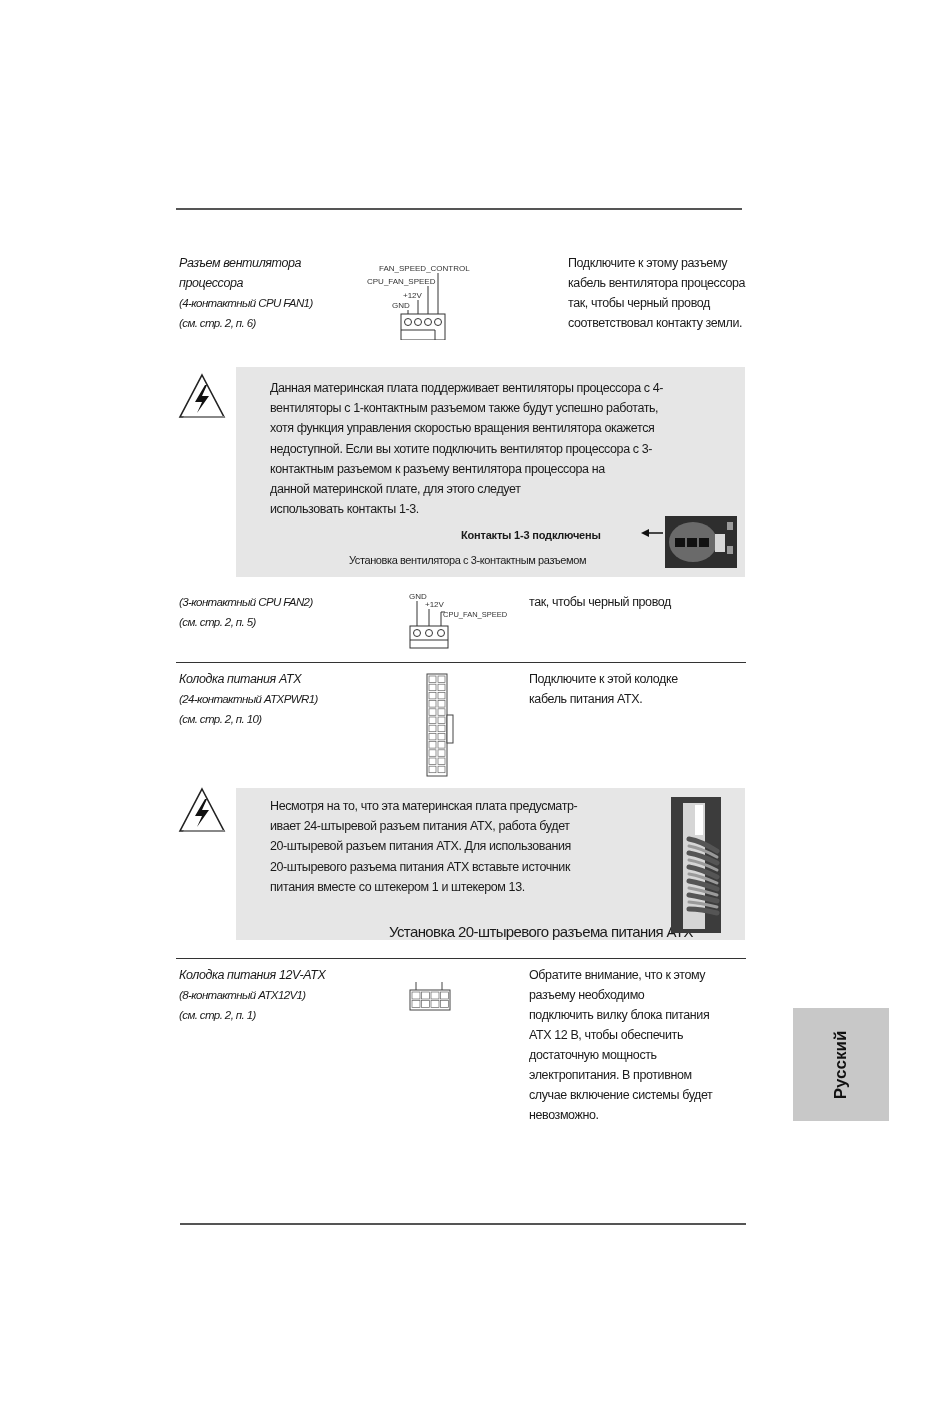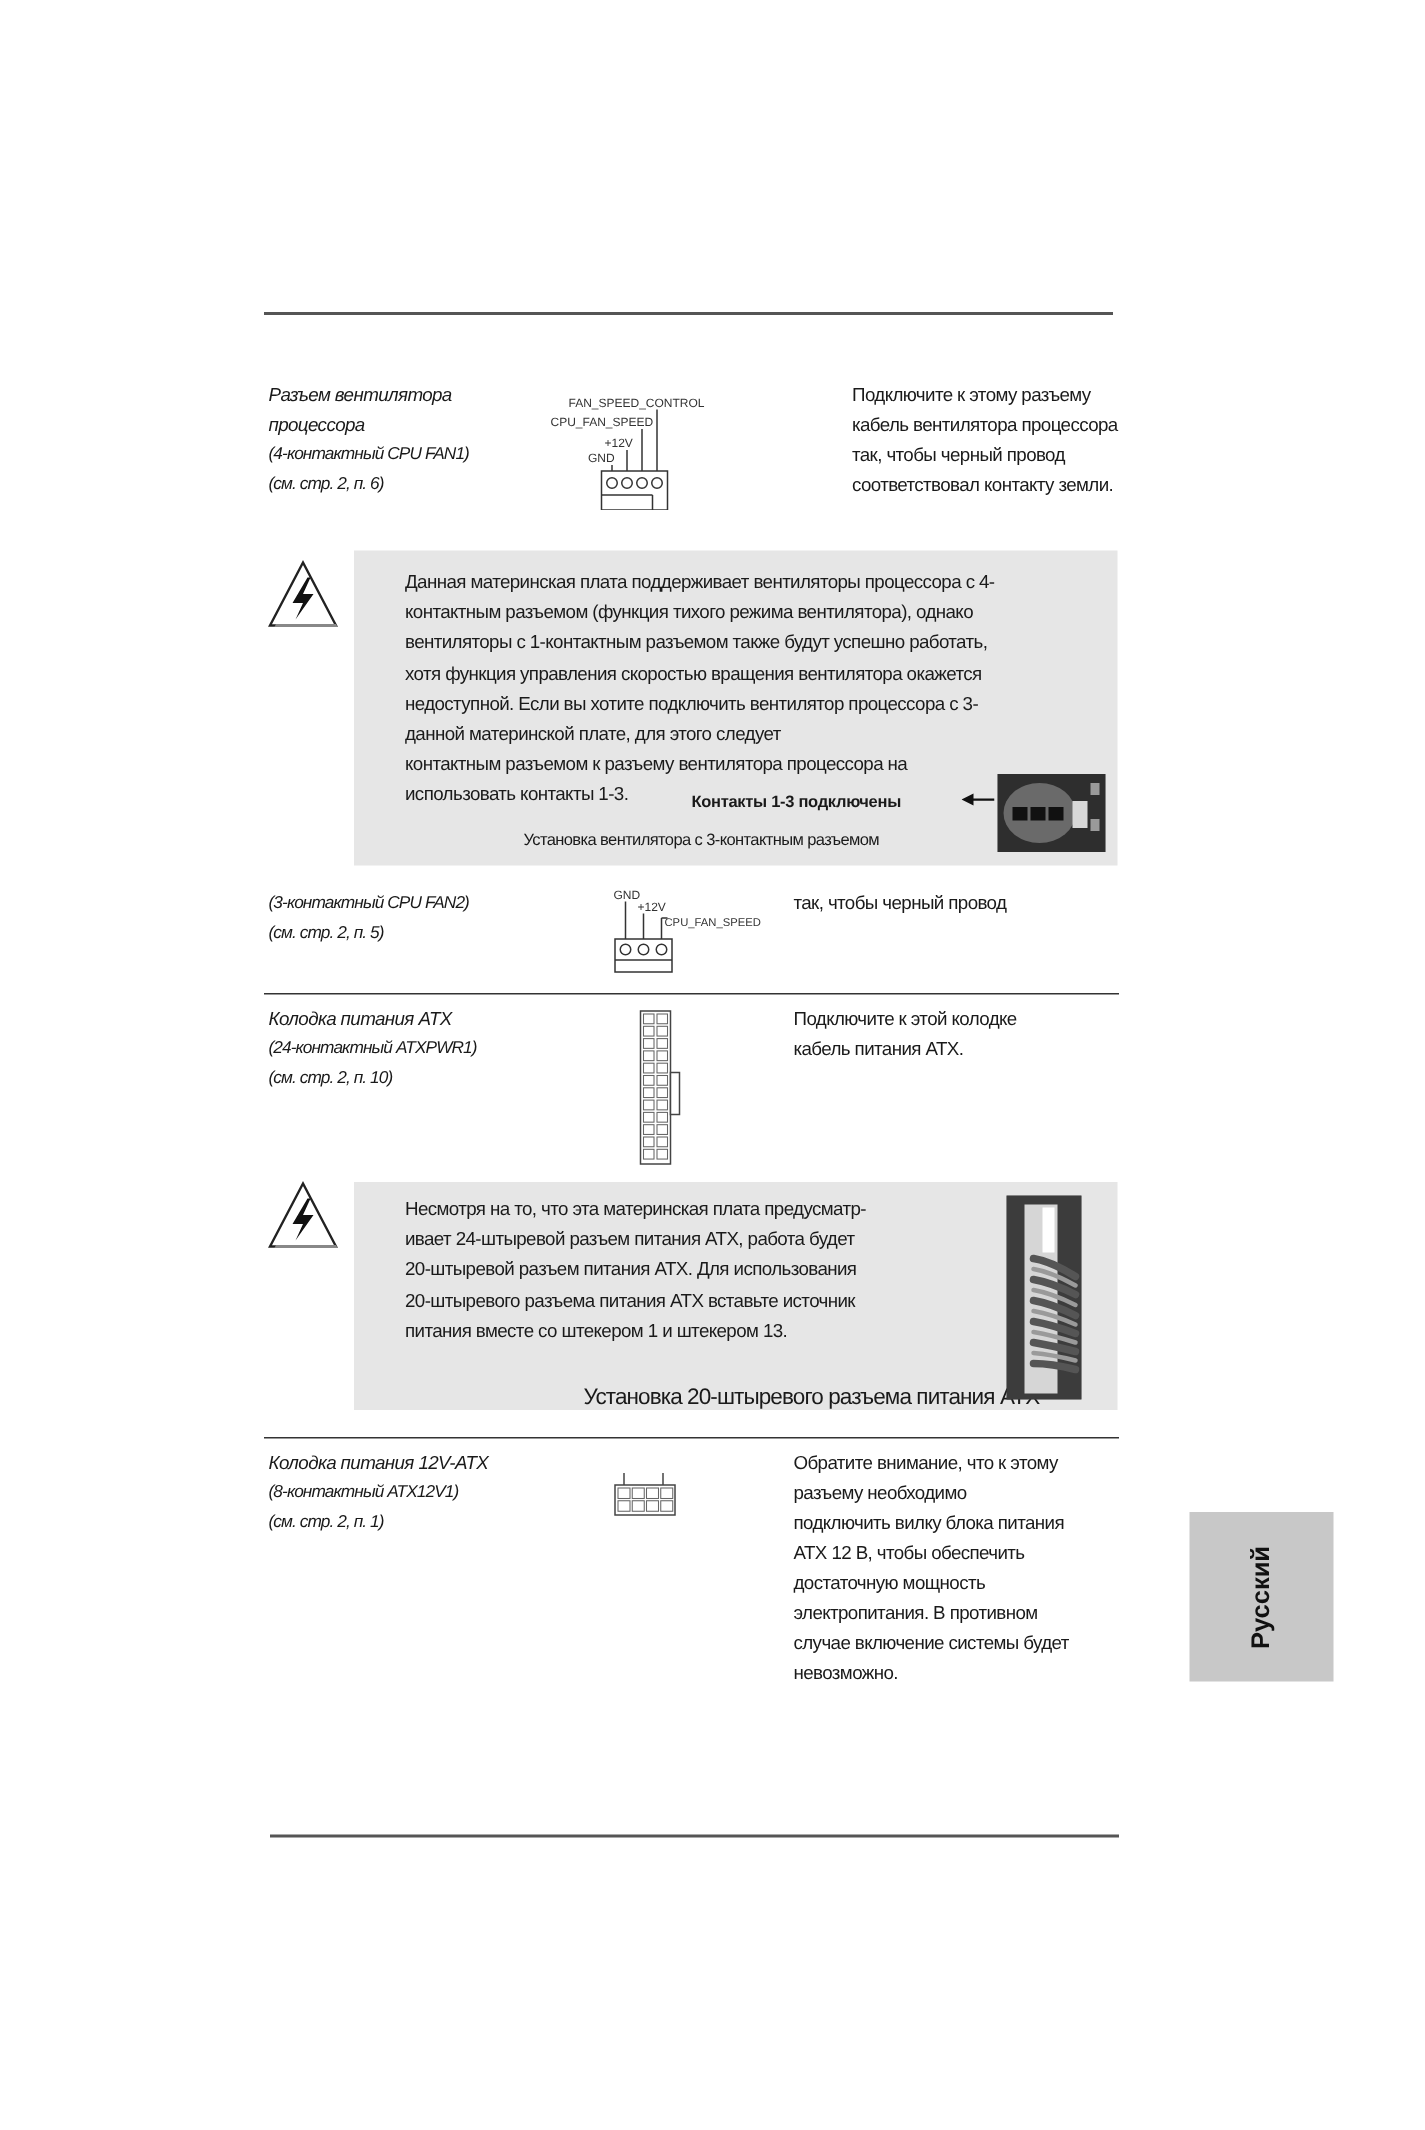--- a/index.html
+++ b/index.html
@@ -64,26 +64,25 @@
 
 <svg class="warn-icon" style="left:178px; top:373px;" viewBox="0 0 48 46">
   <polygon points="24,2 46,44 2,44" fill="#fff" stroke="#222" stroke-width="1.6"></polygon>
   <polygon points="6,43 46,43 47,45 5,45" fill="#888"></polygon>
   <polygon points="27,12 17,29 24,29 19,40 31,23 24,23 29,12" fill="#111"></polygon>
 </svg>
 
 <div class="note-box" style="left:236px; top:367px; width:509px; height:210px;"></div>
 <div class="note-text" style="left:270px; top:378px;">
   <span class="line">Данная материнская плата поддерживает вентиляторы процессора с 4-</span>
-  <span class="line">контактным разъемом (функция тихого режима вентилятора), однако</span>
   <span class="line">вентиляторы с 1-контактным разъемом также будут успешно работать,</span>
   <span class="line">хотя функция управления скоростью вращения вентилятора окажется</span>
   <span class="line">недоступной. Если вы хотите подключить вентилятор процессора с 3-</span>
+  <span class="line">контактным разъемом к разъему вентилятора процессора на</span>
   <span class="line">данной материнской плате, для этого следует</span>
-  <span class="line">контактным разъемом к разъему вентилятора процессора на</span>
   <span class="line">использовать контакты 1-3.</span>
 </div>
 <div class="caption bold" style="left:461px; top:529px; letter-spacing:-0.2px;">Контакты 1-3 подключены</div>
 <svg class="abs" style="left:641px; top:527px;" width="22" height="12" viewBox="0 0 22 12">
   <line x1="6" y1="6" x2="22" y2="6" stroke="#111" stroke-width="1.5"></line>
   <polygon points="0,6 8,2 8,10" fill="#111"></polygon>
 </svg>
 <div class="photo" style="left:665px; top:516px; width:72px; height:52px;">
   <svg width="72" height="52" viewBox="0 0 72 52">
     <rect width="72" height="52" fill="#2e2e2e"></rect>

